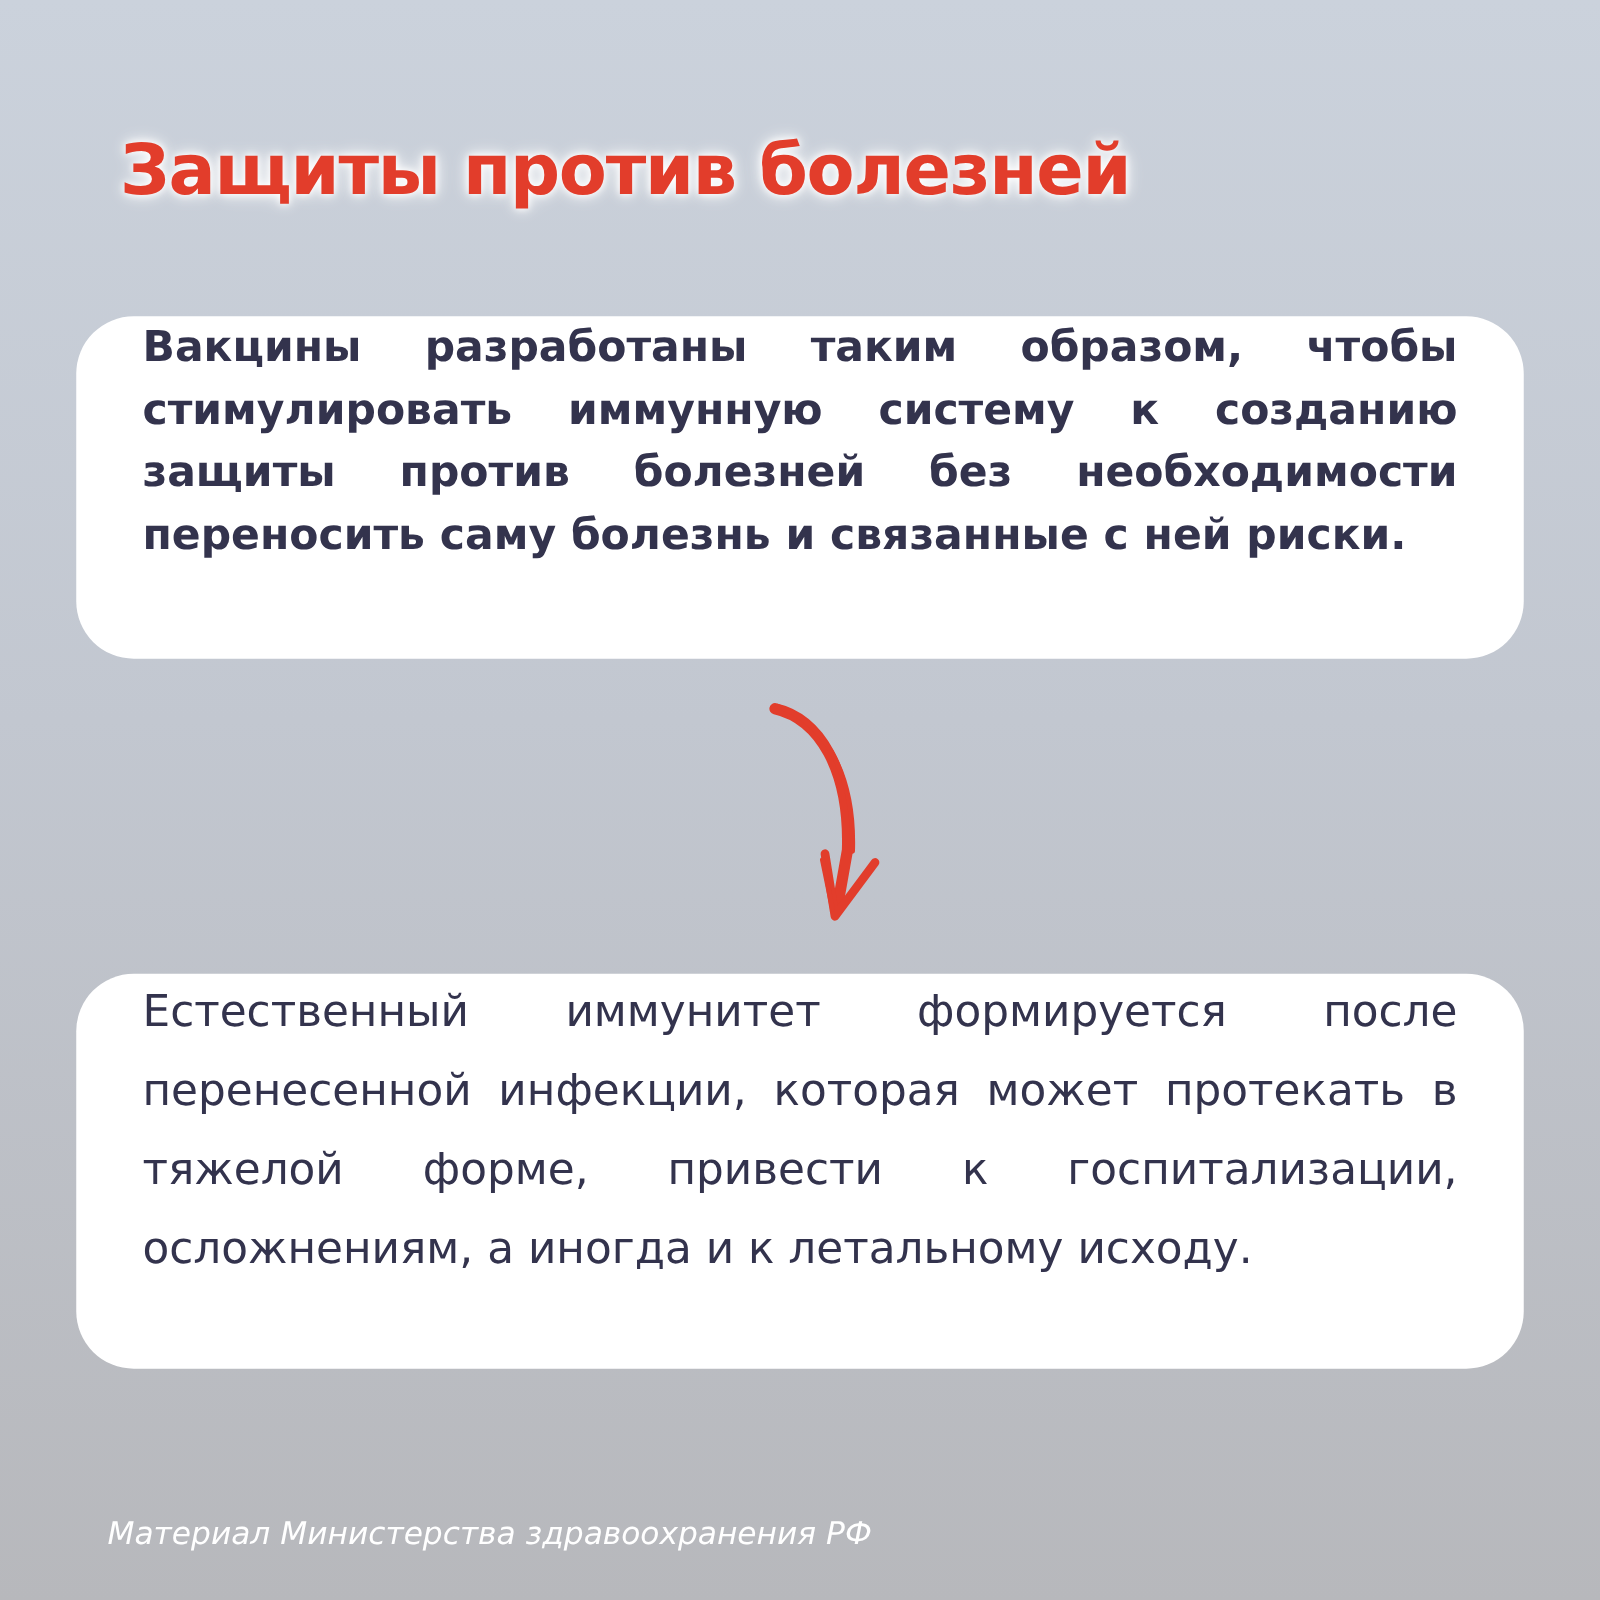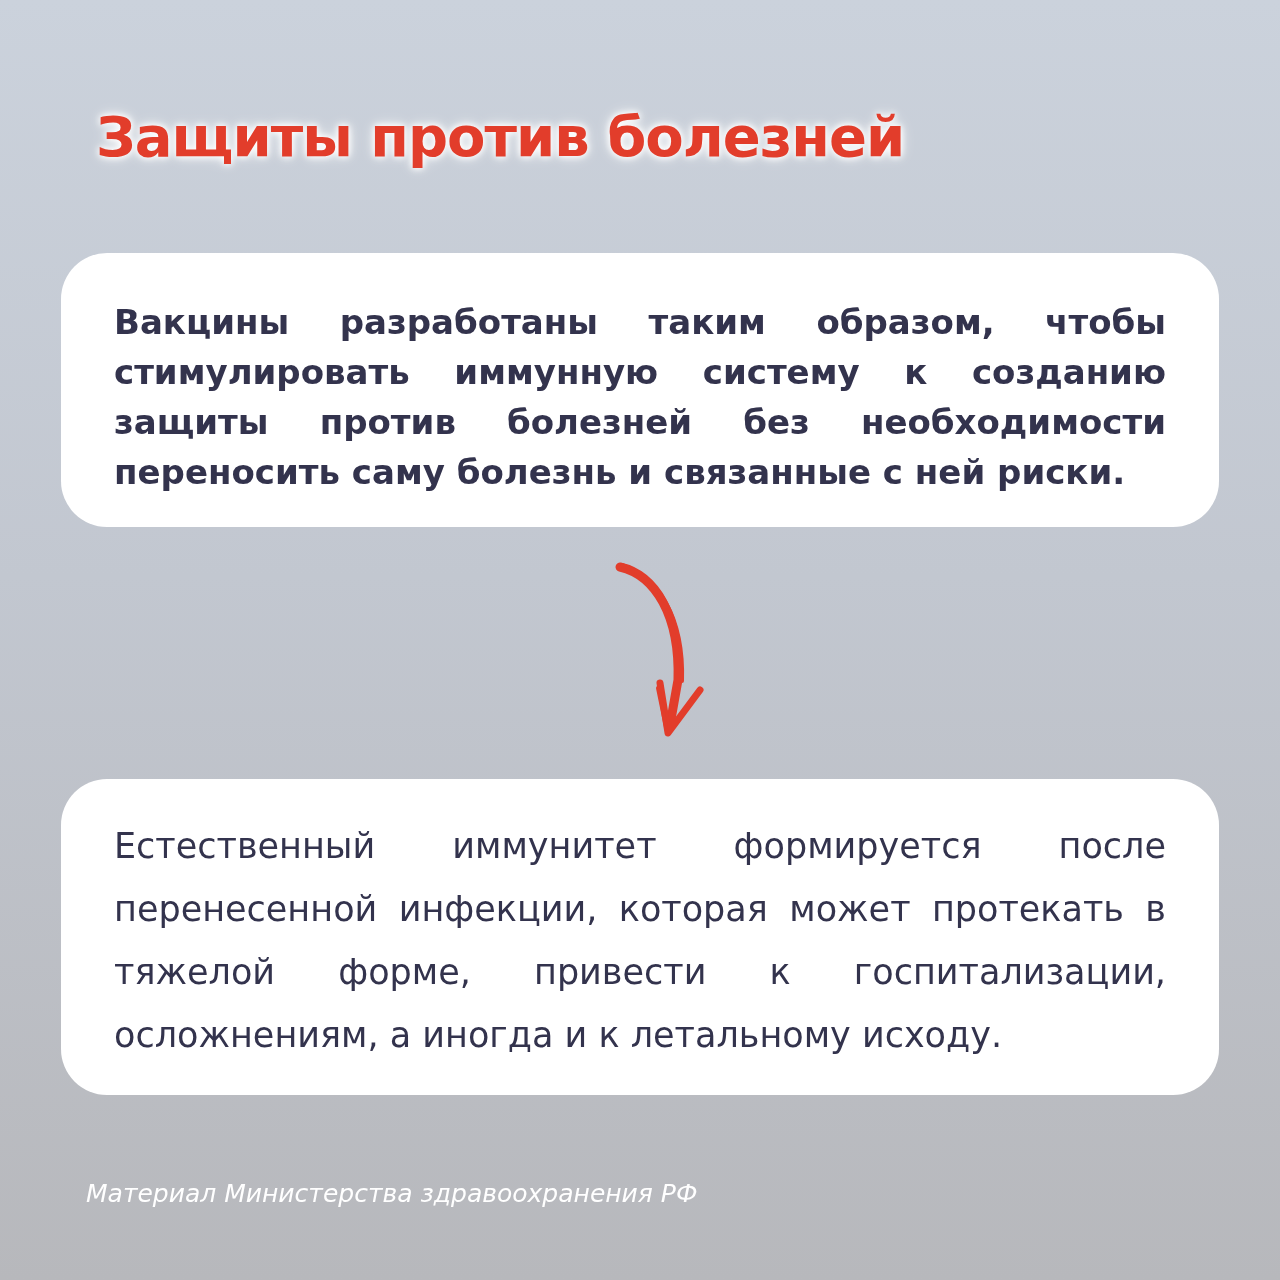--- a/index.html
+++ b/index.html
@@ -31,26 +31,24 @@
       left: 61px;
       width: 1158px;
       background: #ffffff;
       border-radius: 46px;
       box-sizing: border-box;
       padding: 0 53px;
     }
     .card-1 {
       top: 253px;
       height: 274px;
-      padding-top: 44px;
     }
     .card-2 {
       top: 779px;
       height: 316px;
-      padding-top: 36px;
     }
     .card-text {
       color: #33334d;
       text-align: justify;
       text-align-last: left;
       font-family: "DejaVu Sans", sans-serif;
     }
     .card-1 .card-text {
       font-size: 34px;
       font-weight: bold;
@@ -64,21 +62,21 @@
     .arrow {
       position: absolute;
       left: 600px;
       top: 555px;
       width: 120px;
       height: 190px;
     }
     .footer {
       position: absolute;
       left: 86px;
-      top: 1179px;
+      top: 1212px;
       font-family: "DejaVu Sans", sans-serif;
       font-style: italic;
       font-size: 25px;
       color: #ffffff;
       white-space: nowrap;
     }
   </style>
 </head>
 <body>
 

